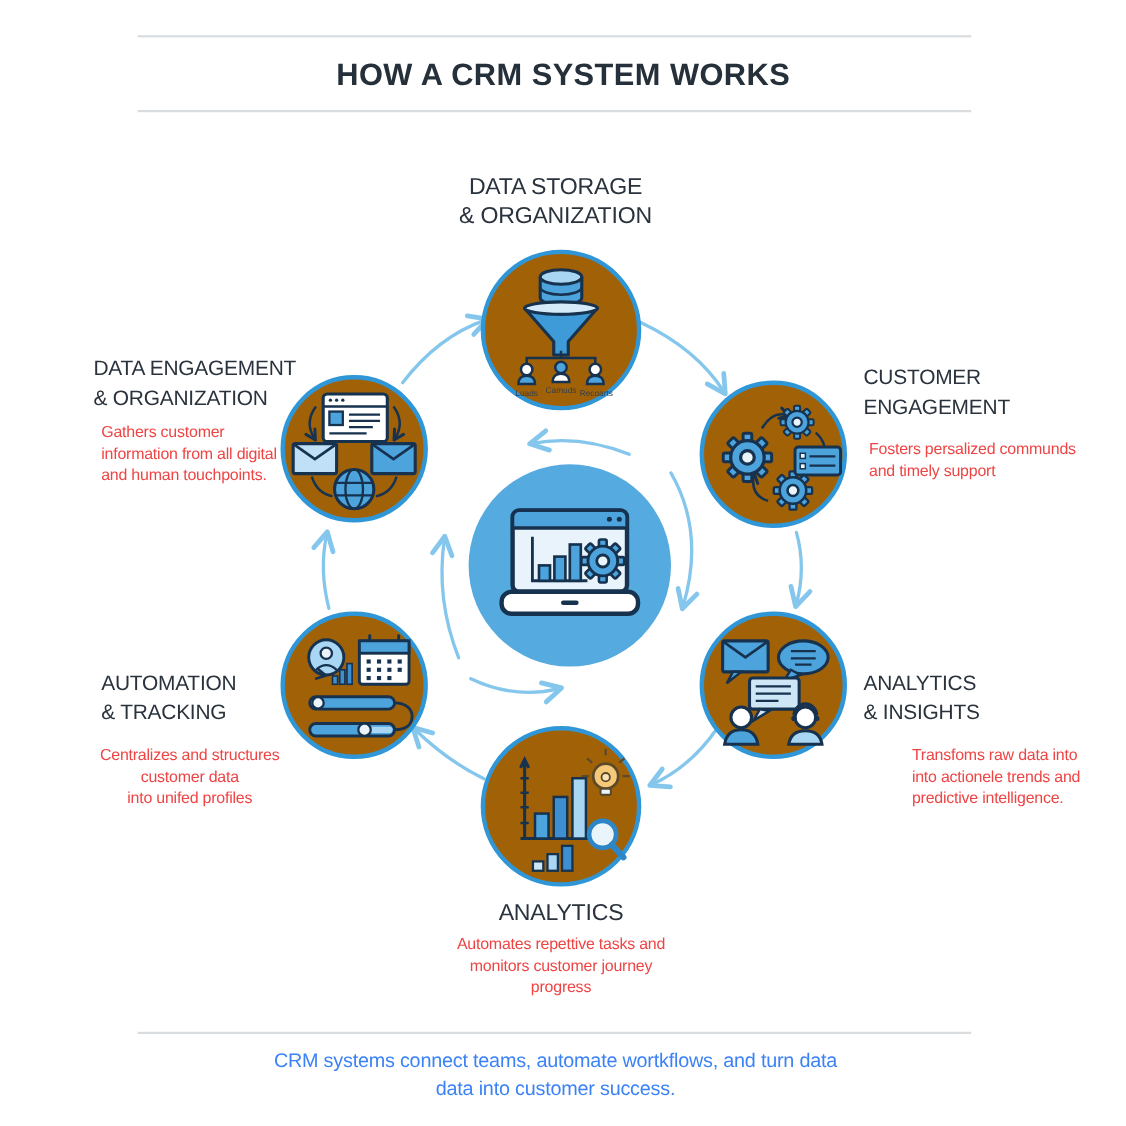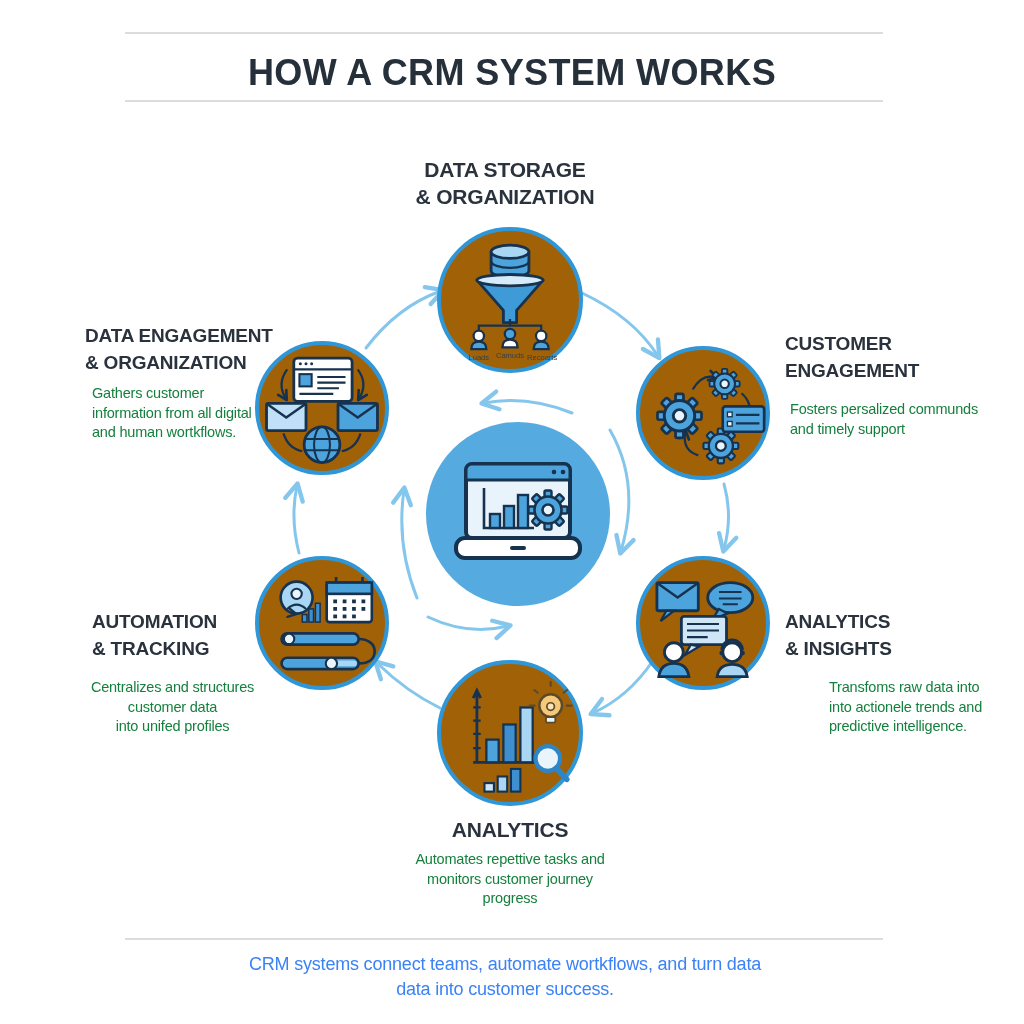--- a/index.html
+++ b/index.html
@@ -1,28 +1,28 @@
 <!DOCTYPE html>
 <html><head>
 <meta charset="utf-8">
 <style>
   html,body{margin:0;padding:0;background:#fff;}
   .canvas{position:relative;width:1024px;height:1024px;background:#ffffff;overflow:hidden;
           font-family:"Liberation Sans",sans-serif;}
   .rule{position:absolute;left:125px;width:758px;height:2px;background:#d9dde0;}
   .title{position:absolute;top:52px;left:0;width:1024px;text-align:center;
-         font-size:36px;font-weight:bold;color:#25303a;letter-spacing:.4px;}
+         font-size:28px;font-weight:bold;color:#25303a;letter-spacing:.4px;}
   .circle{position:absolute;border-radius:50%;background:#a16207;border:4px solid #2f96d8;
           box-sizing:border-box;display:flex;align-items:center;justify-content:center;}
   .circle svg{display:block;}
   .center-circle{position:absolute;border-radius:50%;background:#55abdf;
           display:flex;align-items:center;justify-content:center;}
-  .h-node{position:absolute;font-weight:bold;color:#2a333d;font-size:19px;line-height:27px;letter-spacing:-.2px;}
+  .h-node{position:absolute;font-weight:normal;color:#2a333d;font-size:19px;line-height:27px;letter-spacing:-.2px;}
   .h-center{text-align:center;font-size:21px;}
-  .desc{position:absolute;color:#15803d;font-size:14.5px;line-height:19.5px;letter-spacing:-.2px;}
+  .desc{position:absolute;color:#ef4444;font-size:14.5px;line-height:19.5px;letter-spacing:-.2px;}
   .desc-center{text-align:center;}
   .footer-text{position:absolute;top:952px;left:0;width:1010px;text-align:center;
          font-size:18px;line-height:25px;color:#3b82f6;letter-spacing:-.2px;}
   .overlay{position:absolute;left:0;top:0;pointer-events:none;}
 </style>
 </head>
 <body>
 
 <div class="canvas">
 
@@ -103,21 +103,21 @@
     </svg>
   </div>
 
   <div class="h-node" style="left:85px;top:322px">
     <div>DATA ENGAGEMENT</div>
     <div>&amp; ORGANIZATION</div>
   </div>
   <div class="desc" style="left:92px;top:384px">
     <div>Gathers customer</div>
     <div>information from all digital</div>
-    <div>and human wortkflows.</div>
+    <div>and human touchpoints.</div>
   </div>
 
   <div class="circle" style="left:255px;top:341px;width:134px;height:134px">
     <svg viewBox="0 0 134 134" width="126" height="126">
       <g>
         <rect x="37" y="14" width="62" height="46" rx="4" fill="#fff" stroke="#16324f" stroke-width="3"></rect>
         <path d="M37 26 h62" stroke="#16324f" stroke-width="2.4"></path>
         <circle cx="44" cy="20" r="1.6" fill="#16324f"></circle>
           <circle cx="50" cy="20" r="1.6" fill="#16324f"></circle>
           <circle cx="56" cy="20" r="1.6" fill="#16324f"></circle>

